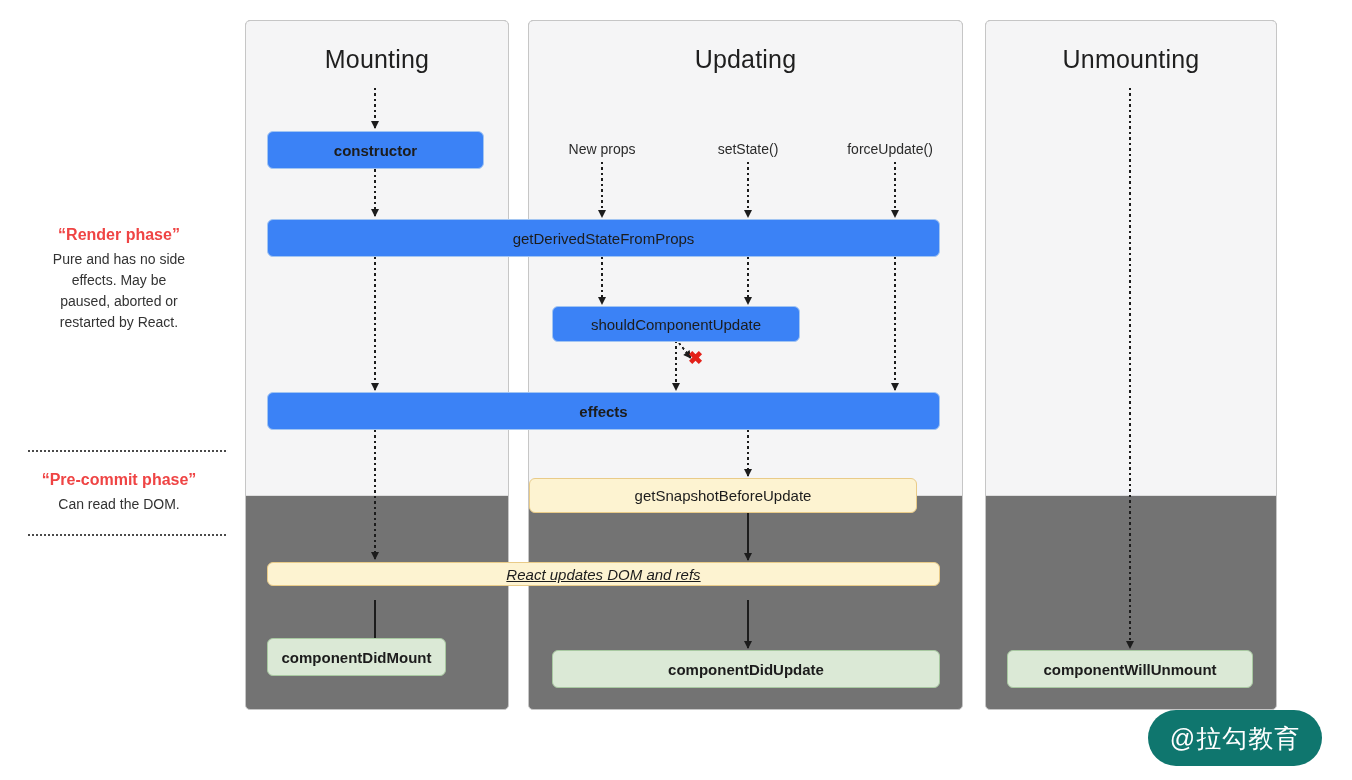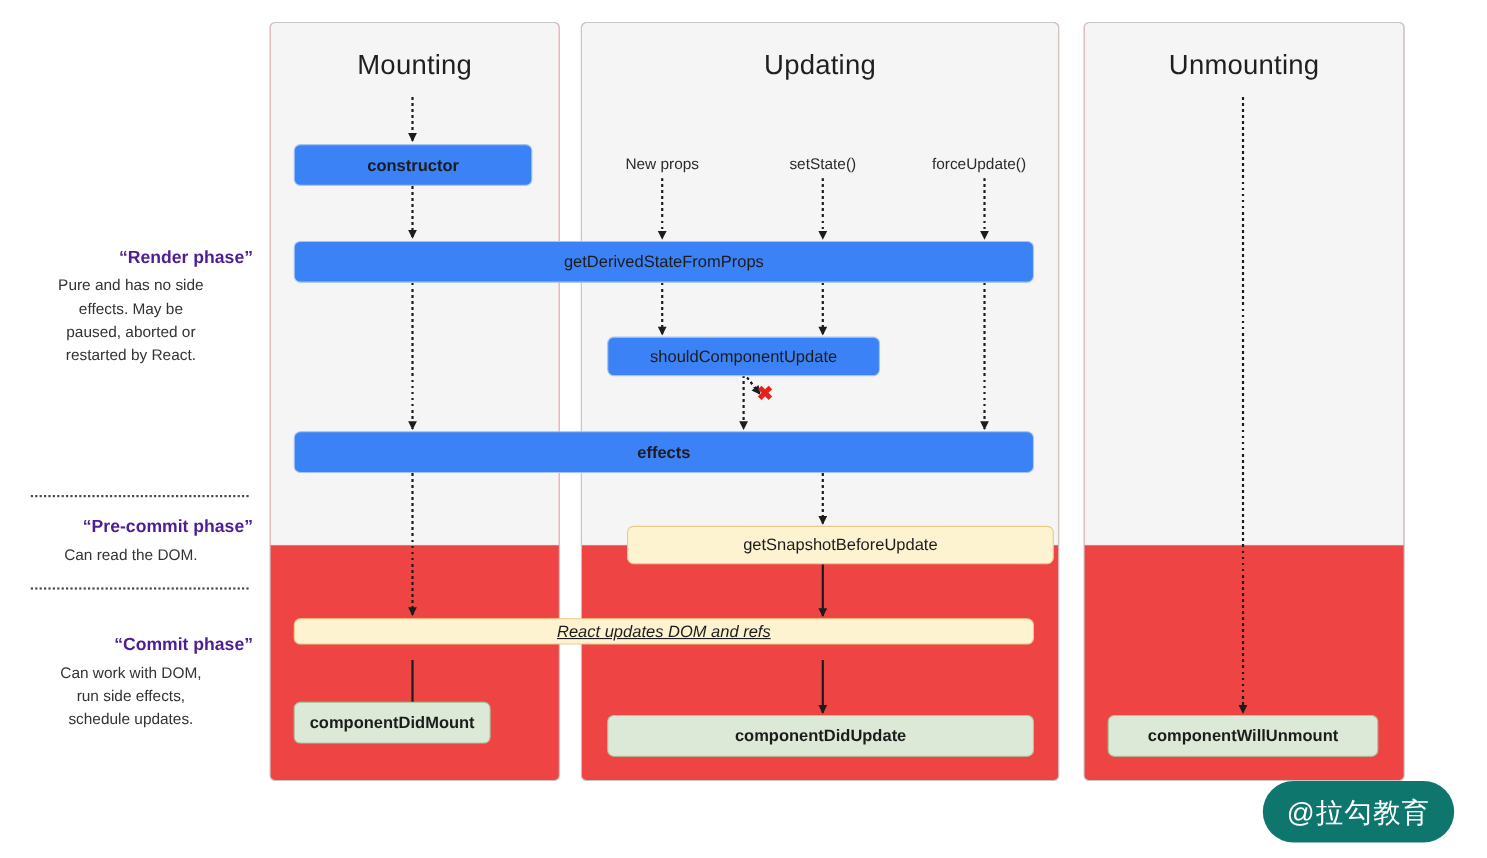--- a/index.html
+++ b/index.html
@@ -5,21 +5,21 @@
   html,body { margin:0; padding:0; background:#ffffff; }
   #canvas {
     position:relative; width:1352px; height:780px;
     background:#ffffff; overflow:hidden;
     font-family:"Liberation Sans", sans-serif; color:#222;
   }
 
   
   .panel {
     position:absolute; top:20px; height:690px; box-sizing:border-box;
-    background:#ef4444; border:1.5px solid #c6c6c6; border-radius:5px; z-index:1;
+    background:#737373; border:1.5px solid #c6c6c6; border-radius:5px; z-index:1;
   }
   .panel .gray-zone {
     position:absolute; left:0; right:0; top:0; height:474px;
     background:#f5f5f6; border-bottom:1px solid #dedede;
     border-radius:4px 4px 0 0;
   }
   .panel-title {
     position:absolute; top:24px; left:0; right:0; text-align:center;
     font-size:25px; color:#1f1f1f; letter-spacing:.2px; z-index:2;
   }
@@ -56,21 +56,21 @@
   }
   .arr.diag { transform-origin:top center; transform:rotate(-38deg); }
 
   .reject-x {
     position:absolute; left:688px; top:349px; z-index:6;
     color:#e32119; font-size:18px; font-weight:bold; line-height:1;
   }
 
   
   .phase { position:absolute; left:8px; width:222px; text-align:center; z-index:2; }
-  .phase-title { font-size:16px; font-weight:bold; color:#4c1d95; margin-bottom:5px;text-align:right; }
+  .phase-title { font-size:16px; font-weight:bold; color:#ef4444; margin-bottom:5px; }
   .phase-desc  { font-size:14px; line-height:1.5; color:#333; white-space:pre-line; }
   .sep {
     position:absolute; left:28px; width:198px; height:0; z-index:2;
     border-top:2.5px dotted #4a4a4a;
   }
 
   
   .watermark {
     position:absolute; left:1148px; top:710px; width:174px; height:56px;
     background:#0f766e; border-radius:28px; z-index:10;
@@ -102,26 +102,20 @@
 effects. May be
 paused, aborted or
 restarted by React.</div>
   </div>
   <div class="sep" style="top:450px;"></div>
   <div class="phase" style="top:471px;">
     <div class="phase-title">“Pre-commit phase”</div>
     <div class="phase-desc">Can read the DOM.</div>
   </div>
   <div class="sep" style="top:534px;"></div>
-  <div class="phase" style="top:578px;">
-    <div class="phase-title">“Commit phase”</div>
-    <div class="phase-desc">Can work with DOM,
-run side effects,
-schedule updates.</div>
-  </div>
 
   <div class="trigger italic" style="left:602px;">New props</div>
   <div class="trigger" style="left:748px;">setState()</div>
   <div class="trigger" style="left:890px;">forceUpdate()</div>
 
   <div class="arr dash head" style="left:374px; top:88px;  height:40px;"></div>
   <div class="arr dash head" style="left:374px; top:169px; height:47px;"></div>
   <div class="arr dash head" style="left:374px; top:257px; height:133px;"></div>
   <div class="arr dash head" style="left:374px; top:430px; height:129px;"></div>
   <div class="arr solid head" style="left:374px; top:600px; height:48px;"></div>
@@ -138,21 +132,21 @@
   <div class="arr dash head" style="left:747px; top:430px; height:46px;"></div>
   <div class="arr solid head" style="left:747px; top:513px; height:47px;"></div>
   <div class="arr solid head" style="left:747px; top:600px; height:48px;"></div>
 
   <div class="arr dash head" style="left:1129px; top:88px; height:560px;"></div>
 
   <div class="node blue bold" style="left:267px; top:131px; width:217px; height:38px;">constructor</div>
   <div class="node blue" style="left:267px; top:219px; width:673px; height:38px;">getDerivedStateFromProps</div>
   <div class="node blue" style="left:552px; top:306px; width:248px; height:36px;">shouldComponentUpdate</div>
   <div class="node blue bold" style="left:267px; top:392px; width:673px; height:38px;">effects</div>
-  <div class="node yellow" style="left:570px; top:478px; width:388px; height:35px;">getSnapshotBeforeUpdate</div>
+  <div class="node yellow" style="left:529px; top:478px; width:388px; height:35px;">getSnapshotBeforeUpdate</div>
   <div class="node yellow italic" style="left:267px; top:562px; width:673px; height:24px;text-decoration:underline;">React updates DOM and refs</div>
   <div class="node green bold" style="left:267px; top:638px; width:179px; height:38px;">componentDidMount</div>
   <div class="node green bold" style="left:552px; top:650px; width:388px; height:38px;">componentDidUpdate</div>
   <div class="node green bold" style="left:1007px; top:650px; width:246px; height:38px;">componentWillUnmount</div>
 
   <div class="watermark">@拉勾教育</div>
 
 </div>
 
 </body></html>

